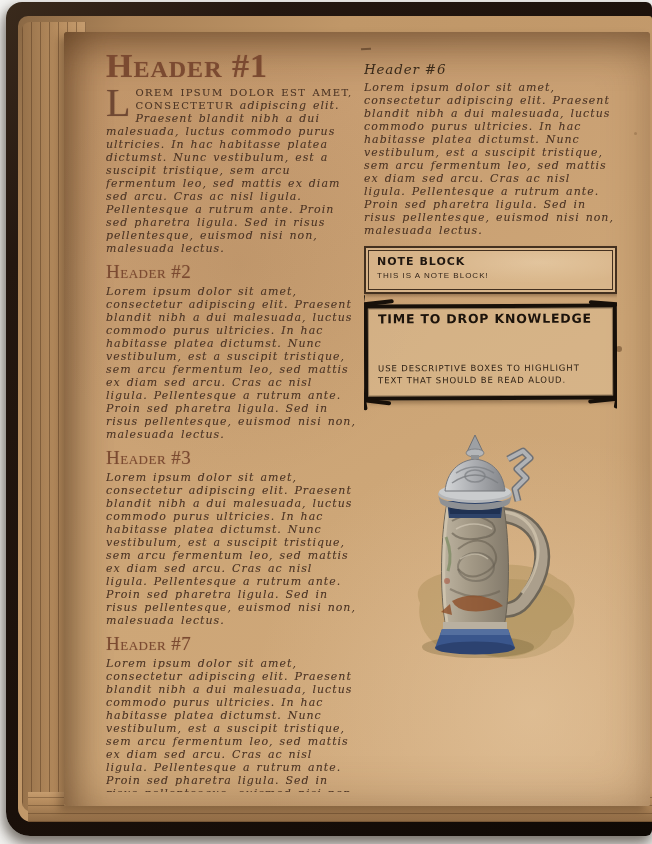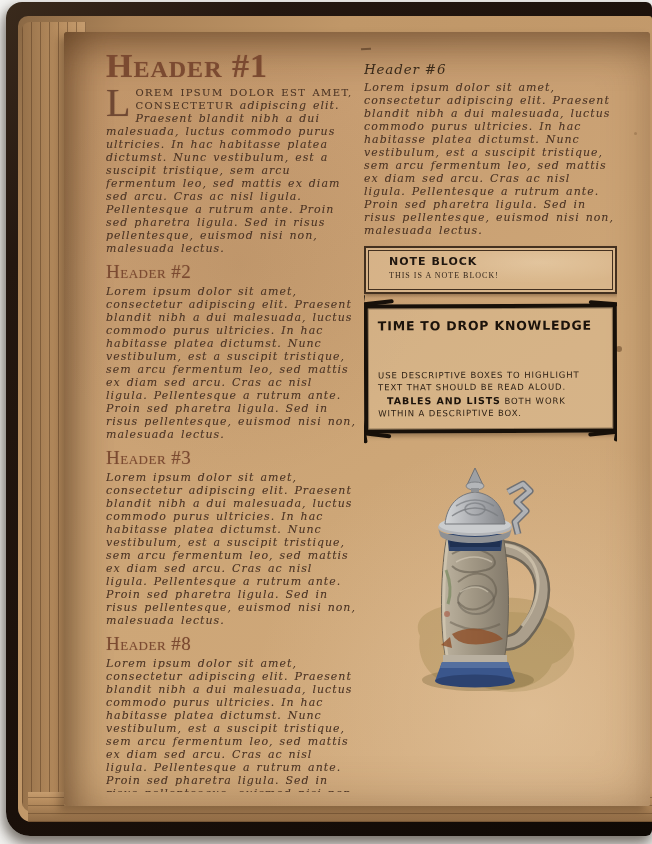--- a/index.html
+++ b/index.html
@@ -81,37 +81,37 @@
     text-shadow:0 0 1px rgba(111,72,51,.5);
   }
   .lead{ text-transform:uppercase; font-size:10px; letter-spacing:1.4px; font-style:normal;margin-top:12px; }
 
   
   .note-block{
     margin-top:9px; border:2px solid #43301f; padding:2px;
     background:rgba(232,205,164,.45);
     box-shadow:1px 2px 3px rgba(60,38,18,.35);
   }
-  .note-inner{ border:1px solid #43301f; padding:4px 20px 7px; min-height:40px;
+  .note-inner{ border:1px solid #43301f; padding:4px 8px 7px; min-height:40px;
     background:
       radial-gradient(60% 80% at 70% 30%, rgba(255,240,215,.25), rgba(0,0,0,0) 70%);
   }
   .note-title{
     font-family:"DejaVu Sans", sans-serif; font-weight:bold; text-transform:uppercase;
     font-size:11px; letter-spacing:1px; color:#201710;
   }
   .note-body{
-    font-family:Liberation Serif, serif; text-transform:uppercase;
+    font-family:Liberation Sans, sans-serif; text-transform:uppercase;
     font-size:8px; letter-spacing:1px; color:#33251a; margin-top:3px;
   }
 
   
   .desc-block{
     position:relative; margin-top:10px; border:4px solid #171009;
-    padding:10px 10px 10px; background:rgba(228,200,160,.4);
+    padding:3px 10px 10px; background:rgba(228,200,160,.4);
     box-shadow:inset 0 0 0 1px rgba(23,16,9,.35), 2px 3px 4px rgba(60,38,18,.35);
     transform:rotate(-.2deg);
   }
   .desc-title{
     font-family:"DejaVu Sans", sans-serif; font-weight:bold; text-transform:uppercase;
     font-size:12.5px; letter-spacing:.8px; color:#1c130b; margin-bottom:4px;
   }
   .desc-body{
     font-family:"DejaVu Sans", sans-serif; text-transform:uppercase;
     font-size:8.5px; line-height:12px; letter-spacing:.9px; color:#2a1d12;margin-top:36px;
@@ -145,21 +145,21 @@
     <div class="col col-left">
       <h1 class="hb">Header #1</h1>
       <p class="body-text"><span class="dropcap">L</span><span class="lead">orem ipsum dolor est amet, consectetur</span><span> adipiscing elit. Praesent blandit nibh a dui malesuada, luctus commodo purus ultricies. In hac habitasse platea dictumst. Nunc vestibulum, est a suscipit tristique, sem arcu fermentum leo, sed mattis ex diam sed arcu. Cras ac nisl ligula. Pellentesque a rutrum ante. Proin sed pharetra ligula. Sed in risus pellentesque, euismod nisi non, malesuada lectus.</span></p>
 
       <h2 class="hb">Header #2</h2>
       <p class="body-text">Lorem ipsum dolor sit amet, consectetur adipiscing elit. Praesent blandit nibh a dui malesuada, luctus commodo purus ultricies. In hac habitasse platea dictumst. Nunc vestibulum, est a suscipit tristique, sem arcu fermentum leo, sed mattis ex diam sed arcu. Cras ac nisl ligula. Pellentesque a rutrum ante. Proin sed pharetra ligula. Sed in risus pellentesque, euismod nisi non, malesuada lectus.</p>
 
       <h2 class="hb">Header #3</h2>
       <p class="body-text">Lorem ipsum dolor sit amet, consectetur adipiscing elit. Praesent blandit nibh a dui malesuada, luctus commodo purus ultricies. In hac habitasse platea dictumst. Nunc vestibulum, est a suscipit tristique, sem arcu fermentum leo, sed mattis ex diam sed arcu. Cras ac nisl ligula. Pellentesque a rutrum ante. Proin sed pharetra ligula. Sed in risus pellentesque, euismod nisi non, malesuada lectus.</p>
 
-      <h2 class="hb">Header #8</h2>
+      <h2 class="hb">Header #7</h2>
       <p class="body-text">Lorem ipsum dolor sit amet, consectetur adipiscing elit. Praesent blandit nibh a dui malesuada, luctus commodo purus ultricies. In hac habitasse platea dictumst. Nunc vestibulum, est a suscipit tristique, sem arcu fermentum leo, sed mattis ex diam sed arcu. Cras ac nisl ligula. Pellentesque a rutrum ante. Proin sed pharetra ligula. Sed in risus pellentesque, euismod nisi non, malesuada lectus.</p>
 
     </div>
 
     <div class="col col-right">
 
       <h6 class="hb">Header #6</h6>
       <p class="body-text">Lorem ipsum dolor sit amet, consectetur adipiscing elit. Praesent blandit nibh a dui malesuada, luctus commodo purus ultricies. In hac habitasse platea dictumst. Nunc vestibulum, est a suscipit tristique, sem arcu fermentum leo, sed mattis ex diam sed arcu. Cras ac nisl ligula. Pellentesque a rutrum ante. Proin sed pharetra ligula. Sed in risus pellentesque, euismod nisi non, malesuada lectus.</p>
 
       <div class="note-block">
@@ -172,21 +172,20 @@
       <div class="desc-block">
         <span class="stroke tl"></span>
         <span class="stroke tl2"></span>
         <span class="stroke tr"></span>
         <span class="stroke bl"></span>
         <span class="stroke bl2"></span>
         <span class="stroke br"></span>
         <span class="stroke br2"></span>
         <div class="desc-title">Time to Drop Knowledge</div>
         <p class="desc-body">Use descriptive boxes to highlight text that should be read aloud.</p>
-        <p class="desc-body indent"><b>Tables and Lists</b><span> both work within a descriptive box.</span></p>
       </div>
 
       <div class="illustration">
         <svg width="200" height="260" viewBox="0 0 200 250">
           <defs>
             <linearGradient id="bodyGrad" x1="0" y1="0" x2="1" y2="0">
               <stop offset="0" stop-color="#bdb3a0"></stop>
               <stop offset="0.45" stop-color="#a29885"></stop>
               <stop offset="1" stop-color="#837a6b"></stop>
             </linearGradient>

